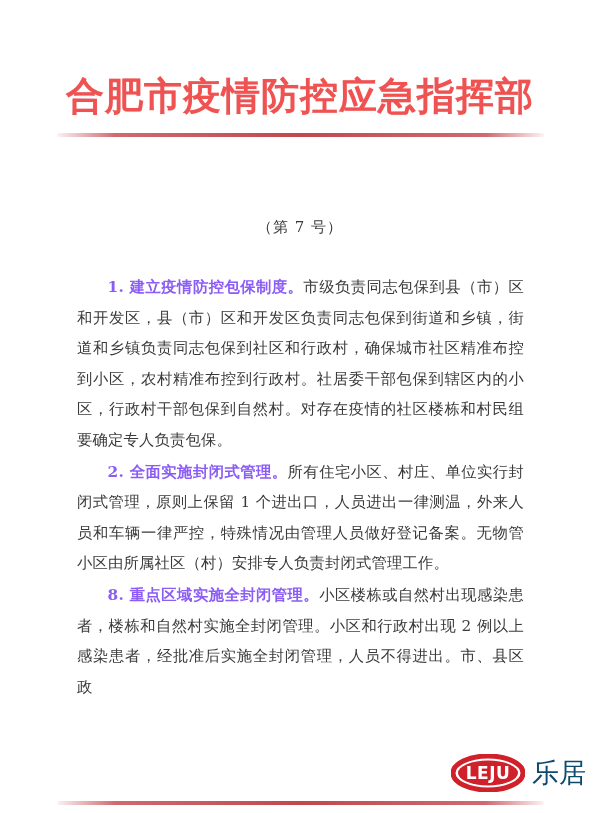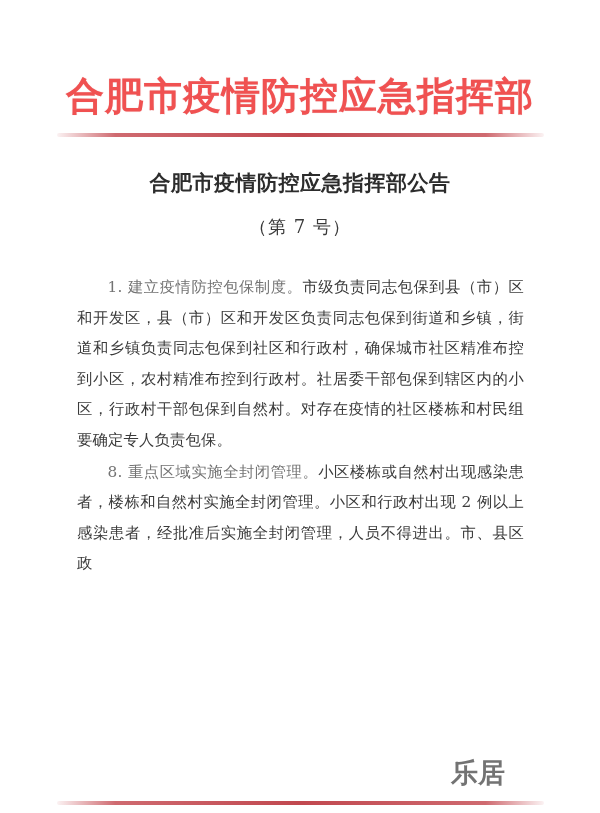--- a/index.html
+++ b/index.html
@@ -75,21 +75,21 @@
     letter-spacing: 0.5px;
     color: #2c2c2c;
     white-space: nowrap;
   }
   .doc-number {
     position: absolute;
     top: 214px;
     left: 0;
     width: 600px;
     text-align: center;
-    font-size: 18px;
+    font-size: 15px;
     line-height: 26px;
     letter-spacing: 1px;
     color: #3a3a3a;
     white-space: nowrap;
   }
 
   
   .body-text {
     position: absolute;
     top: 272px;
@@ -101,22 +101,22 @@
     font-size: 15.3px;
     line-height: 30.6px;
     text-align: justify;
     text-align-last: left;
     text-justify: inter-character;
     letter-spacing: 0.2px;
     color: #3a3a3a;
     text-indent: 2em;
   }
   .para b {
-    font-weight: normal;
-    color: #737373;
+    font-weight: bold;
+    color: #8b5cf6;
   }
 
   
   .watermark {
     position: absolute;
     left: 451px;
     top: 751px;
     width: 140px;
     height: 44px;
     display: flex;
@@ -124,49 +124,58 @@
     gap: 7px;
   }
   .leju-mark {
     position: relative;
     width: 74px;
     height: 38px;
   }
   .leju-mark svg { display: block; }
   .leju-cn {
     font-family: "DejaVu Sans", "Liberation Sans", sans-serif;
-    font-weight: bold;
+    font-weight: normal;
     font-size: 27px;
     line-height: 30px;
-    color: #737373;
+    color: #0c4a6e;
     letter-spacing: 0px;
     white-space: nowrap;
   }
 </style>
 </head>
 <body>
 
 <div class="page">
 
   <div class="masthead">
     <div class="masthead-title">合肥市疫情防控应急指挥部</div>
   </div>
   <div class="rule-bar rule-top"></div>
 
-  <div class="doc-title">合肥市疫情防控应急指挥部公告</div>
   <div class="doc-number">（第 7 号）</div>
 
   <div class="body-text">
     <p class="para">
       <b>1. 建立疫情防控包保制度。</b><span>市级负责同志包保到县（市）区和开发区，县（市）区和开发区负责同志包保到街道和乡镇，街道和乡镇负责同志包保到社区和行政村，确保城市社区精准布控到小区，农村精准布控到行政村。社居委干部包保到辖区内的小区，行政村干部包保到自然村。对存在疫情的社区楼栋和村民组要确定专人负责包保。</span>
     </p>
     <p class="para">
+      <b>2. 全面实施封闭式管理。</b><span>所有住宅小区、村庄、单位实行封闭式管理，原则上保留 1 个进出口，人员进出一律测温，外来人员和车辆一律严控，特殊情况由管理人员做好登记备案。无物管小区由所属社区（村）安排专人负责封闭式管理工作。</span>
+    </p>
+    <p class="para">
       <b>8. 重点区域实施全封闭管理。</b><span>小区楼栋或自然村出现感染患者，楼栋和自然村实施全封闭管理。小区和行政村出现 2 例以上感染患者，经批准后实施全封闭管理，人员不得进出。市、县区政</span>
     </p>
   </div>
 
   <div class="watermark">
+    <span class="leju-mark">
+      <svg width="74" height="38" viewBox="0 0 74 38" aria-hidden="true">
+        <ellipse cx="37" cy="19" rx="35" ry="17" fill="none" stroke="#d0202a" stroke-width="5"></ellipse>
+        <ellipse cx="37" cy="19" rx="30" ry="12.5" fill="#d0202a"></ellipse>
+        <text x="37" y="25" text-anchor="middle" font-family="DejaVu Sans, Liberation Sans, sans-serif" font-size="17" font-weight="bold" fill="#ffffff" letter-spacing="0.5">LEJU</text>
+      </svg>
+    </span>
     <span class="leju-cn">乐居</span>
   </div>
 
   <div class="rule-bar rule-bottom"></div>
 
 </div>
 
 </body></html>

